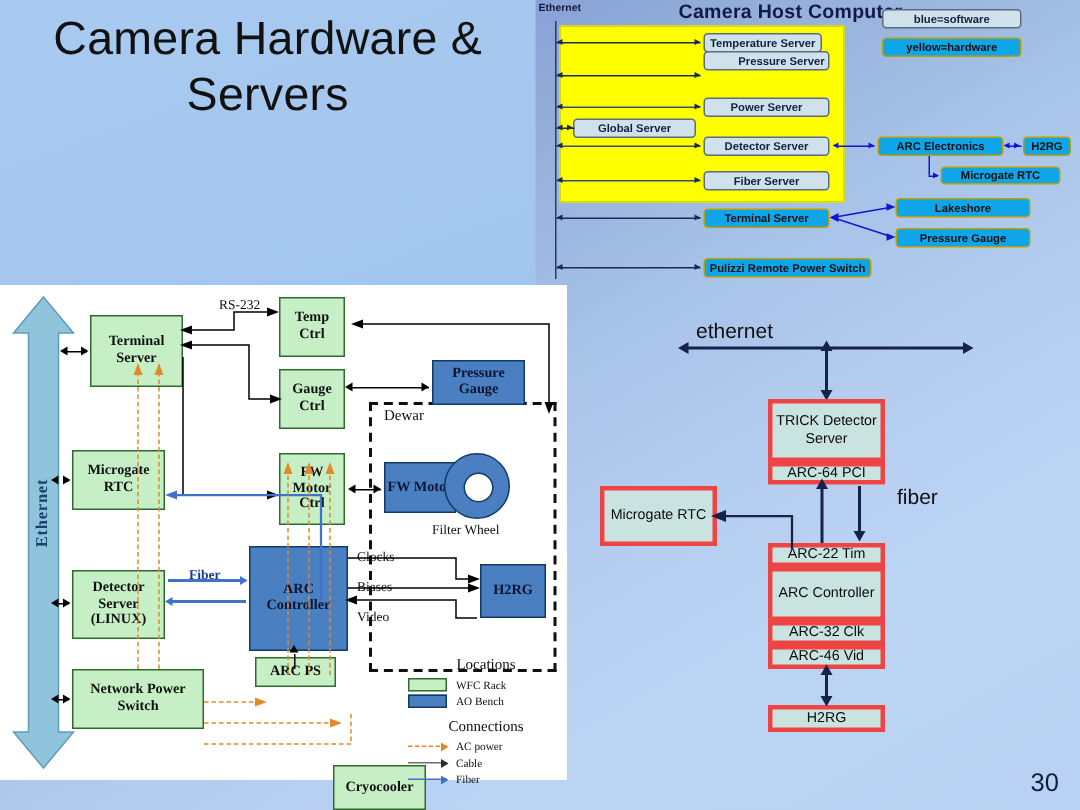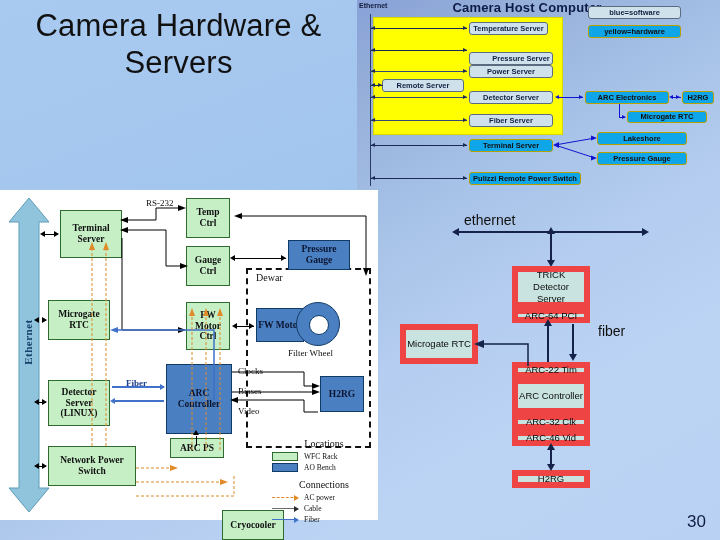--- a/index.html
+++ b/index.html
@@ -87,21 +87,21 @@
   #legend .ltxt{font-family:"Liberation Serif", serif;font-size:7.5px;color:#101010;white-space:nowrap;}
   #legend .ln{width:26px;height:0;position:relative;}
   #legend .ln.dash{border-top:1px dashed #e08a28;}
   #legend .ln.solid{border-top:1.5px solid #6d6d6d;}
   #legend .ln.fib{border-top:1.5px solid #3f72c8;}
   #legend .ln .tip{position:absolute;right:-1px;top:-3px;width:0;height:0;
     border-top:3px solid transparent;border-bottom:3px solid transparent;}
 
   
   #trick{position:absolute;left:390px;top:198px;width:330px;height:310px;}
-  #trick .tbox{position:absolute;box-sizing:border-box;background:#c9e4e0;border:6px solid #ef4444;
+  #trick .tbox{position:absolute;box-sizing:border-box;background:#c9e4e0;border:3px solid #ef4444;
     display:flex;align-items:center;justify-content:center;text-align:center;
     font-size:9.5px;color:#0b0b0b;line-height:1.25;}
   #trick .tlbl{position:absolute;font-size:14px;color:#101010;}
   .narrow{position:absolute;background:#15224a;}
   .nahead{position:absolute;width:0;height:0;}
   .nahead.l{border-top:4px solid transparent;border-bottom:4px solid transparent;border-right:7px solid #15224a;}
   .nahead.r{border-top:4px solid transparent;border-bottom:4px solid transparent;border-left:7px solid #15224a;}
   .nahead.u{border-left:4px solid transparent;border-right:4px solid transparent;border-bottom:7px solid #15224a;}
   .nahead.d{border-left:4px solid transparent;border-right:4px solid transparent;border-top:7px solid #15224a;}
 
@@ -122,23 +122,23 @@
     <div class="eth-line"></div>
 
     <div id="chc-title">Camera Host Computer</div>
 
     <div class="cbox blue" style="left:231px;top:6px;width:93px;height:13px;">blue=software</div>
     <div class="cbox yellowb" style="left:231px;top:25px;width:93px;height:13px;">yellow=hardware</div>
 
     <div id="chc-yellowpanel"></div>
 
     <div class="cbox blue" style="left:112px;top:22px;width:79px;height:13px;">Temperature Server</div>
-    <div class="cbox blue" style="left:112px;top:52px;width:84px;height:13px;padding-left:20px;">Pressure Server</div>
+    <div class="cbox blue" style="left:112px;top:34px;width:84px;height:13px;padding-left:20px;">Pressure Server</div>
     <div class="cbox blue" style="left:112px;top:65px;width:84px;height:13px;">Power Server</div>
-    <div class="cbox blue" style="left:25px;top:79px;width:82px;height:13px;">Remote Server</div>
+    <div class="cbox blue" style="left:25px;top:79px;width:82px;height:13px;">Global Server</div>
     <div class="cbox blue" style="left:112px;top:91px;width:84px;height:13px;">Detector Server</div>
     <div class="cbox blue" style="left:112px;top:114px;width:84px;height:13px;">Fiber Server</div>
 
     <div class="cbox yellowb" style="left:112px;top:139px;width:84px;height:13px;">Terminal Server</div>
     <div class="cbox yellowb" style="left:112px;top:172px;width:112px;height:13px;">Pulizzi Remote Power Switch</div>
 
     <div class="cbox yellowb" style="left:228px;top:91px;width:84px;height:13px;">ARC Electronics</div>
     <div class="cbox yellowb" style="left:325px;top:91px;width:32px;height:13px;">H2RG</div>
     <div class="cbox yellowb" style="left:270px;top:111px;width:80px;height:12px;">Microgate RTC</div>
     <div class="cbox yellowb" style="left:240px;top:132px;width:90px;height:13px;">Lakeshore</div>

